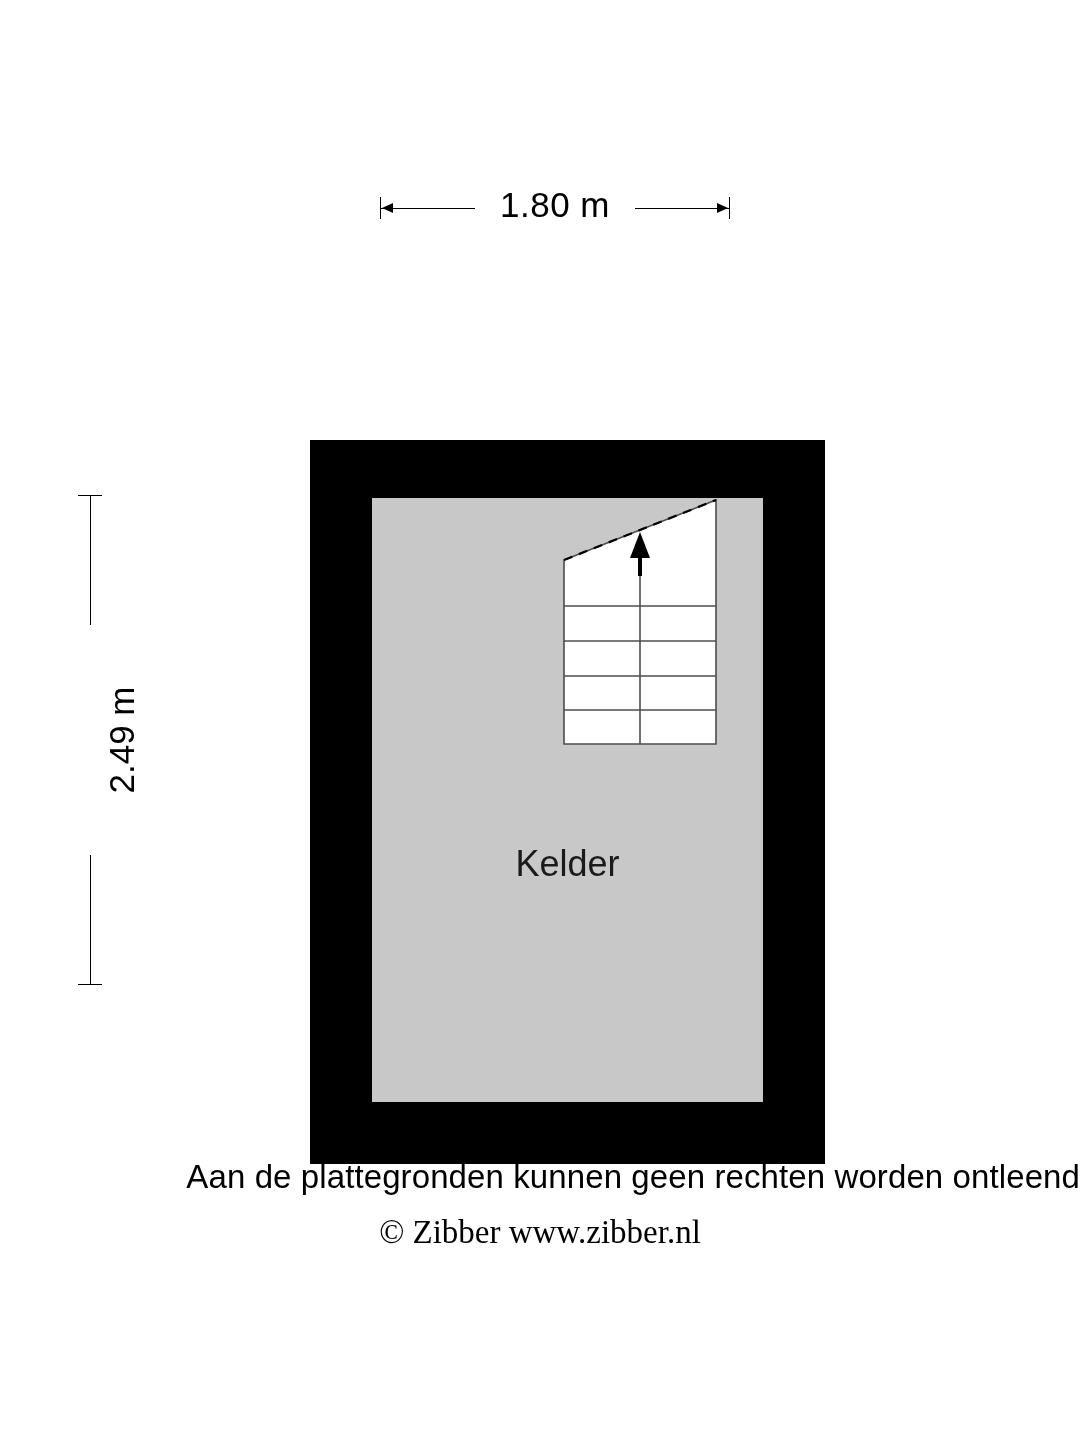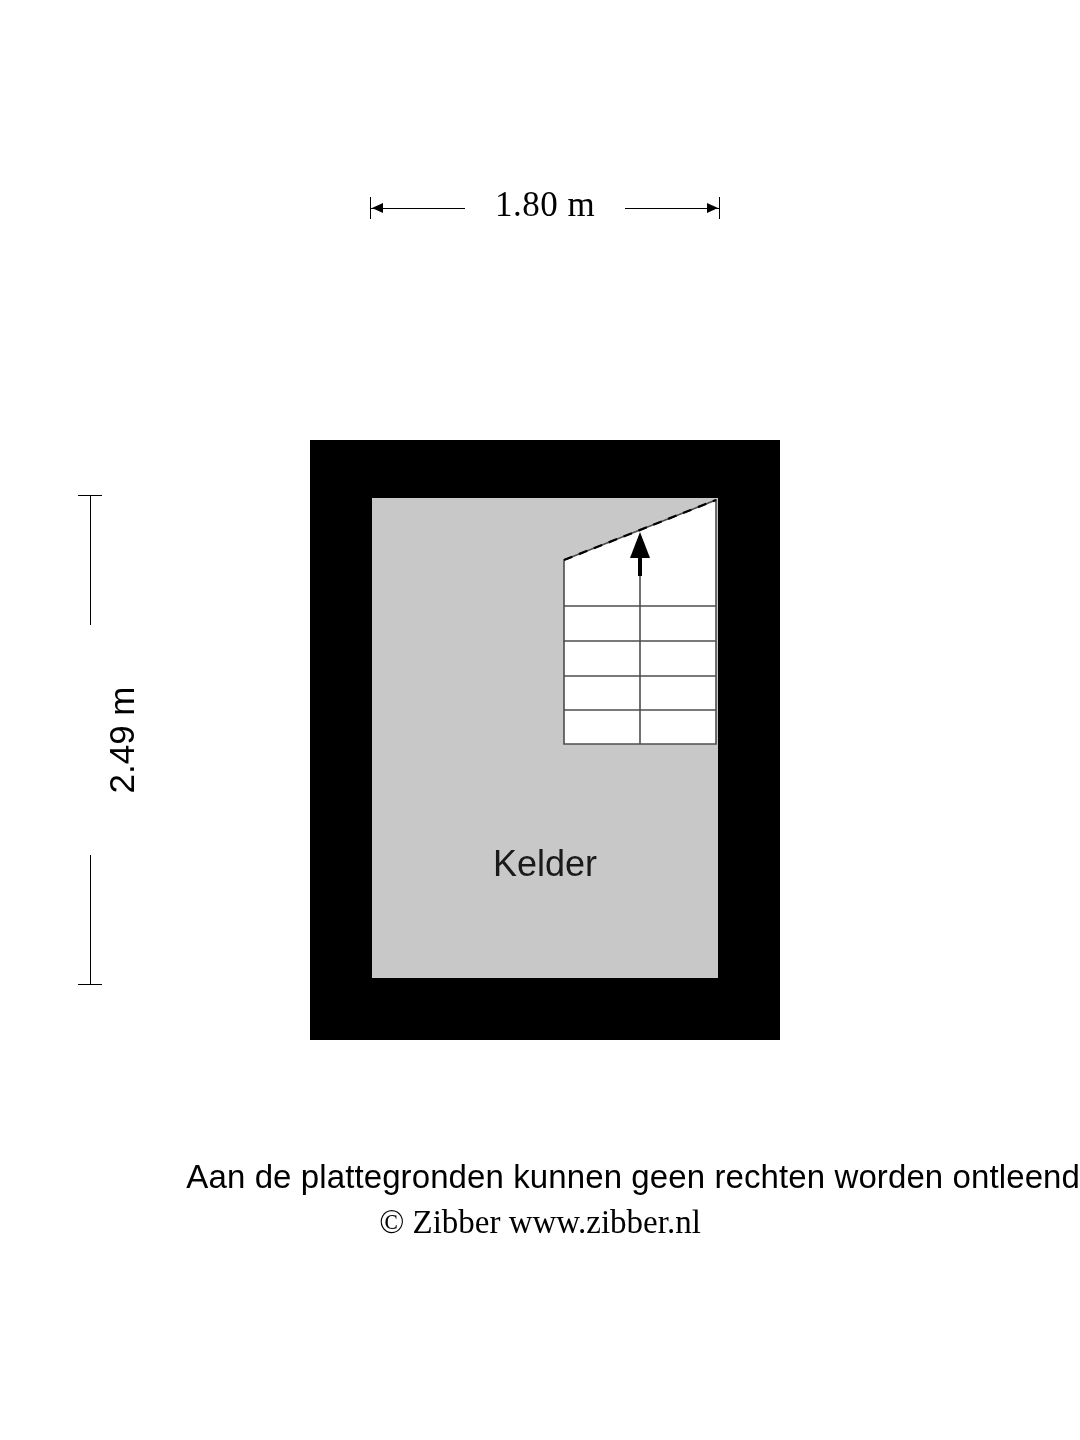--- a/index.html
+++ b/index.html
@@ -12,25 +12,24 @@
     height: 1440px;
     position: relative;
     font-family: "Liberation Sans", sans-serif;
     color: #000000;
     overflow: hidden;
   }
 
   
   #dim-top {
     position: absolute;
-    left: 370px;
+    left: 380px;
     top: 185px;
     width: 350px;
     height: 55px;
-    font-family: Liberation Serif, serif;
   }
   #dim-top .tick {
     position: absolute;
     top: 12px;
     width: 1px;
     height: 22px;
     background: #000;
   }
   #dim-top .tick.left  { left: 0; }
   #dim-top .tick.right { right: 0; }
@@ -99,21 +98,22 @@
     justify-content: center;
     font-size: 35px;
   }
 
   
   #plan {
     position: absolute;
     left: 310px;
     top: 440px;
     width: 470px;
-    height: 600px;
+    height: 724px;
+    padding-left: 45px;
   }
   .outer-wall {
     position: absolute;
     inset: 0;
     background: #000000;
   }
   .room-floor {
     position: absolute;
     left: 62px;
     top: 58px;
@@ -149,21 +149,21 @@
     top: 1158px;
     text-align: center;
   }
   #footer .line1 {
     font-size: 33px;
     letter-spacing: 0.1px;
     text-align: right;
   }
   #footer .line2 {
     font-size: 33px;
-    margin-top: 8px;
+    margin-top: 18px;
     font-family: "Liberation Serif", serif;
   }
 </style>
 </head>
 <body>
 
 <div id="dim-top">
   <div class="tick left"></div>
   <div class="tick right"></div>
   <div class="seg l"></div>

